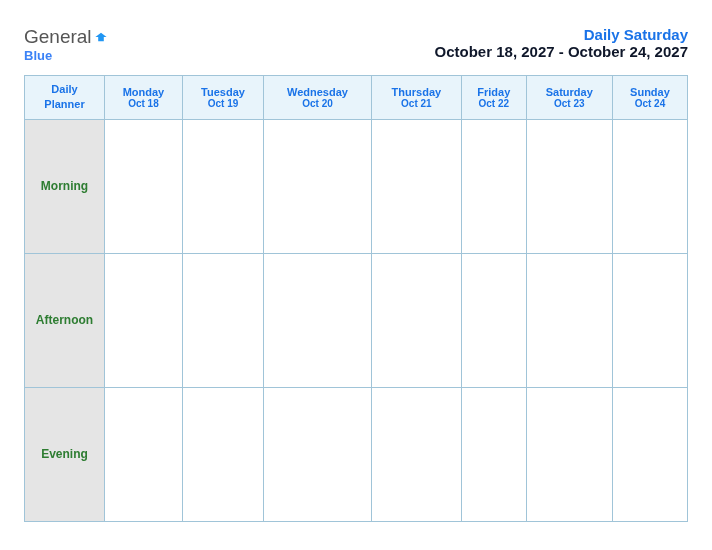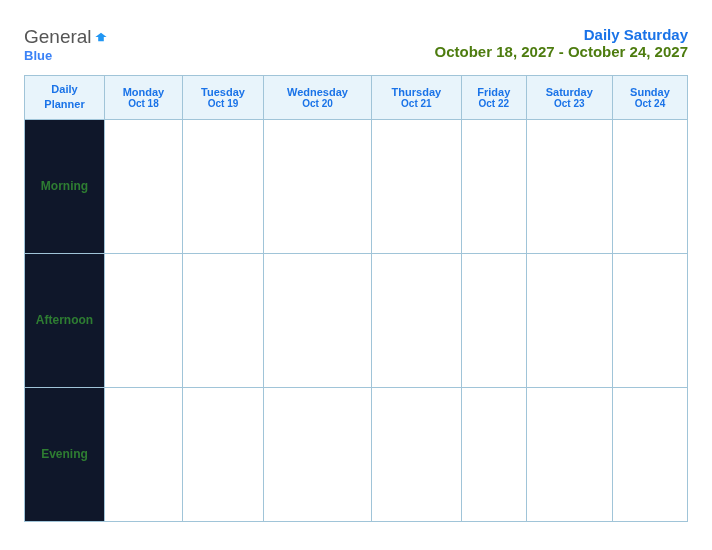--- a/index.html
+++ b/index.html
@@ -67,21 +67,21 @@
     }
 
     .title-main {
       font-size: 15px;
       color: #1a73e8;
       font-weight: bold;
     }
 
     .title-date {
       font-size: 15px;
-      color: #4d7c0f;
+      color: #0f172a;
       font-weight: bold;
     }
 
     .calendar-table {
       width: 100%;
       flex: 1;
       border-collapse: collapse;
       border: 1.5px solid #a0c4d8;
     }
 
@@ -103,21 +103,21 @@
       color: #1a73e8;
     }
 
     .day-date {
       font-size: 10px;
       color: #1a73e8;
       text-align: center;
     }
 
     .row-label td:first-child {
-      background: #0f172a;
+      background: #e5e5e5;
       font-size: 12px;
       font-weight: bold;
       color: #2e7d32;
       width: 80px;
     }
 
     .row-label td {
       background: #fff;
       height: 110px;
     }

